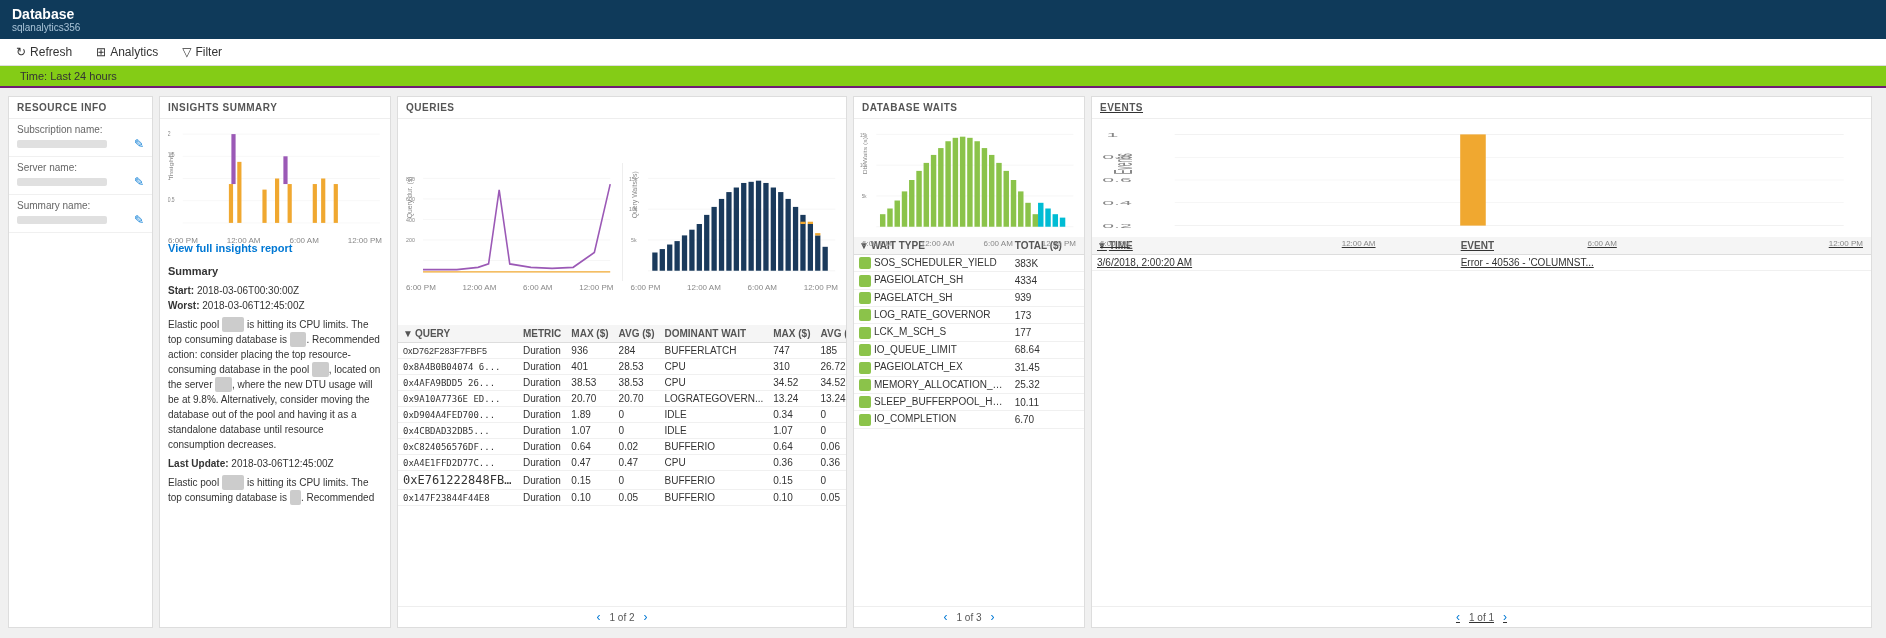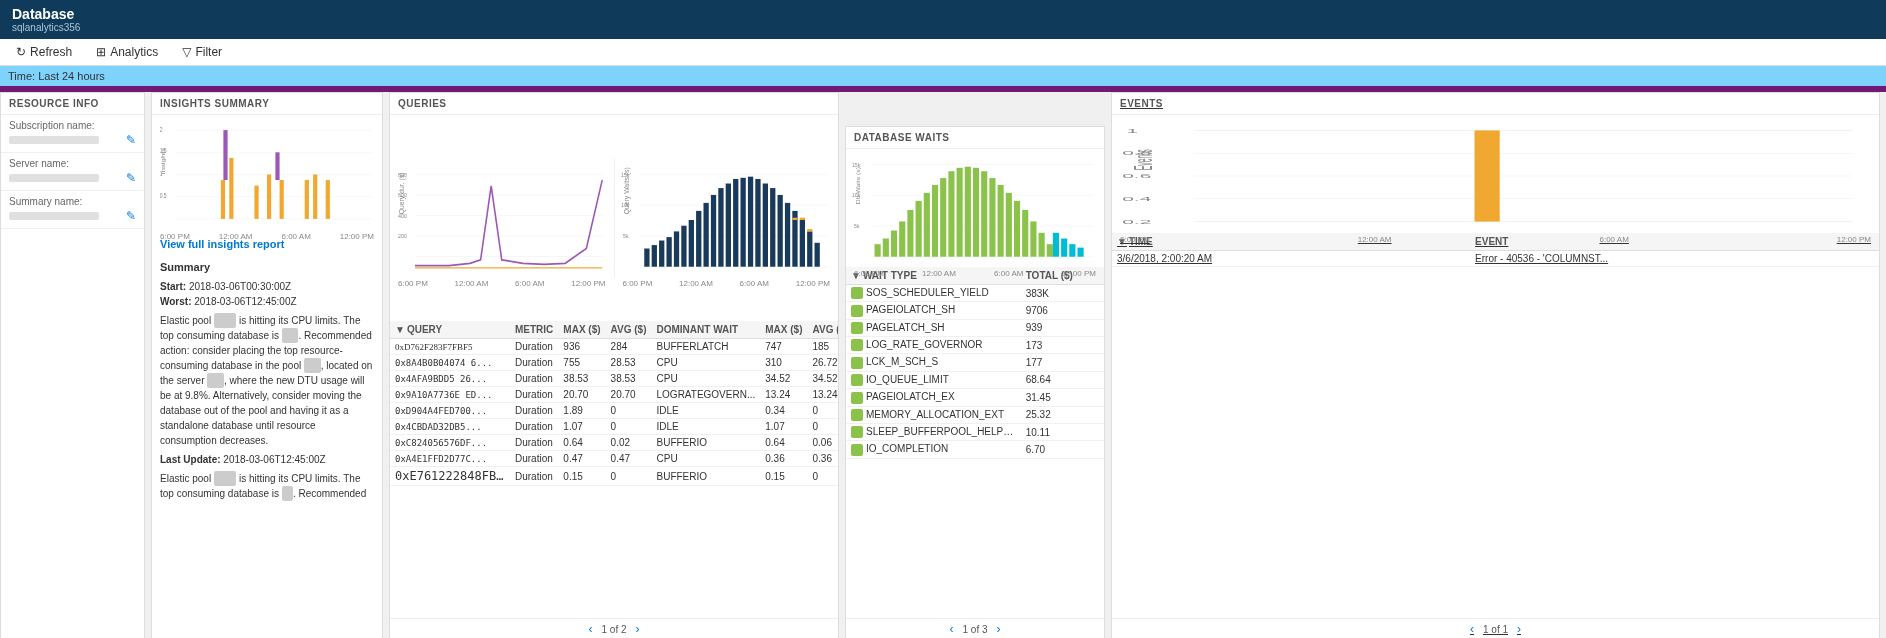--- a/index.html
+++ b/index.html
@@ -8,24 +8,24 @@
     
     .header { background: #0f3a5a; color: white; padding: 6px 12px; }
     .header .db-name { font-size: 14px; font-weight: 600; }
     .header .db-sub { font-size: 10px; color: #aac4d8; }
 
     
     .toolbar { background: white; border-bottom: 1px solid #ddd; padding: 4px 12px; display: flex; align-items: center; gap: 16px; }
     .toolbar-btn { display: flex; align-items: center; gap: 4px; cursor: pointer; font-size: 12px; color: #333; background: none; border: none; padding: 2px 4px; }
 
     
-    .time-bar { padding: 4px 8px; font-size: 11px; color: #333; background: #7dd3fc; border-bottom: 6px solid #701a75; }
-
-    
-    .main { display: flex; gap: 0; background: #f0f0f0; height: calc(638px - 90px); overflow: hidden; }
+    .time-bar { padding: 4px 20px; font-size: 11px; color: #333; background: #84cc16; border-bottom: 2px solid #701a75; }
+
+    
+    .main { display: flex; gap: 0; padding: 8px; background: #f0f0f0; height: calc(638px - 90px); overflow: hidden; }
 
     
     .panel { background: white; border: 1px solid #ddd; margin-right: 6px; display: flex; flex-direction: column; overflow: hidden; }
     .panel-title { font-size: 10px; font-weight: 600; color: #555; padding: 5px 8px; border-bottom: 1px solid #eee; text-transform: uppercase; letter-spacing: 0.5px; }
 
     
     .resource-panel { width: 145px; flex-shrink: 0; }
     .resource-field { padding: 5px 8px; border-bottom: 1px solid #f0f0f0; }
     .resource-field label { font-size: 10px; color: #666; display: block; margin-bottom: 2px; }
     .resource-field-row { display: flex; align-items: center; justify-content: space-between; }
@@ -36,21 +36,21 @@
     .insights-panel { width: 232px; flex-shrink: 0; }
     .insights-content { padding: 6px 8px; flex: 1; overflow-y: auto; font-size: 10px; color: #333; line-height: 1.5; }
     .insights-link { color: #0078d4; text-decoration: none; font-weight: 600; font-size: 11px; display: block; margin-bottom: 6px; }
     .insights-summary-title { font-weight: 700; font-size: 11px; margin-bottom: 4px; }
     .redacted { background: #ccc; color: #ccc; border-radius: 2px; display: inline-block; }
 
     
     .queries-panel { width: 450px; flex-shrink: 0; gap: 44px; }
 
     
-    .waits-panel { width: 260px; flex-shrink: 0; margin-top: 34px; }
+    .waits-panel { width: 232px; flex-shrink: 0; }
 
     
     .events-panel { flex: 1; min-width: 200px; text-decoration: underline; }
 
     
     .chart-area { height: 110px; position: relative; padding: 4px 6px 0; background: white; }
     .chart-svg { width: 100%; height: 100%; }
 
     
     .data-table { width: 100%; border-collapse: collapse; font-size: 10px; }
@@ -276,33 +276,33 @@
             <th>MAX ($)</th>
             <th>AVG ($)</th>
             <th>DOMINANT WAIT</th>
             <th>MAX ($)</th>
             <th>AVG ($)</th>
 
           </tr>
         </thead>
         <tbody id="queries-tbody">
             <tr>
-      <td style="font-family:Liberation Serif, serif;font-size:9px;">0xD762F283F7FBF5</td>
+      <td style="font-family:Liberation Sans, sans-serif;font-size:9px;">0xD762F283F7FBF5</td>
       <td>Duration</td>
       <td>936</td>
       <td>284</td>
       <td>BUFFERLATCH</td>
       <td>747</td>
       <td>185</td>
 
     </tr>
             <tr>
       <td style="font-family:monospace;font-size:9px;">0x8A4B0B04074 6...</td>
       <td>Duration</td>
-      <td>755</td>
+      <td>401</td>
       <td>28.53</td>
       <td>CPU</td>
       <td>310</td>
       <td>26.72</td>
 
     </tr>
             <tr>
       <td style="font-family:monospace;font-size:9px;">0x4AFA9BDD5 26...</td>
       <td>Duration</td>
       <td>38.53</td>
@@ -363,20 +363,30 @@
 
     </tr>
             <tr>
       <td style="font-family:monospace;font-size:12px;">0xE761222848FB 8D</td>
       <td>Duration</td>
       <td>0.15</td>
       <td>0</td>
       <td>BUFFERIO</td>
       <td>0.15</td>
       <td>0</td>
+
+    </tr>
+            <tr>
+      <td style="font-family:monospace;font-size:9px;">0x147F23844F44E8</td>
+      <td>Duration</td>
+      <td>0.10</td>
+      <td>0.05</td>
+      <td>BUFFERIO</td>
+      <td>0.10</td>
+      <td>0.05</td>
 
     </tr>
           </tbody>
       </table>
     </div>
     <div class="pagination">
       <button class="pagination-btn">‹</button>
       <span>1 of 2</span>
       <button class="pagination-btn">›</button>
     </div>
@@ -440,21 +450,21 @@
             <th>TOTAL ($)</th>
           </tr>
         </thead>
         <tbody id="waits-tbody">
             <tr>
       <td><span class="wait-icon" style="background:#8bc34a;"></span>SOS_SCHEDULER_YIELD</td>
       <td>383K</td>
     </tr>
             <tr>
       <td><span class="wait-icon" style="background:#8bc34a;"></span>PAGEIOLATCH_SH</td>
-      <td>9706</td>
+      <td>4334</td>
     </tr>
             <tr>
       <td><span class="wait-icon" style="background:#8bc34a;"></span>PAGELATCH_SH</td>
       <td>939</td>
     </tr>
             <tr>
       <td><span class="wait-icon" style="background:#8bc34a;"></span>LOG_RATE_GOVERNOR</td>
       <td>173</td>
     </tr>
             <tr>

